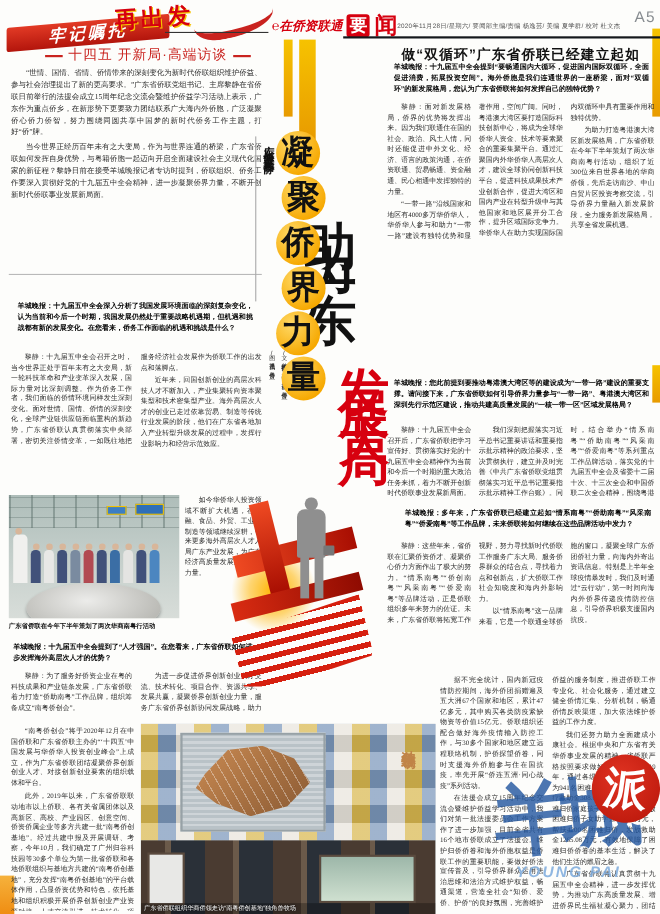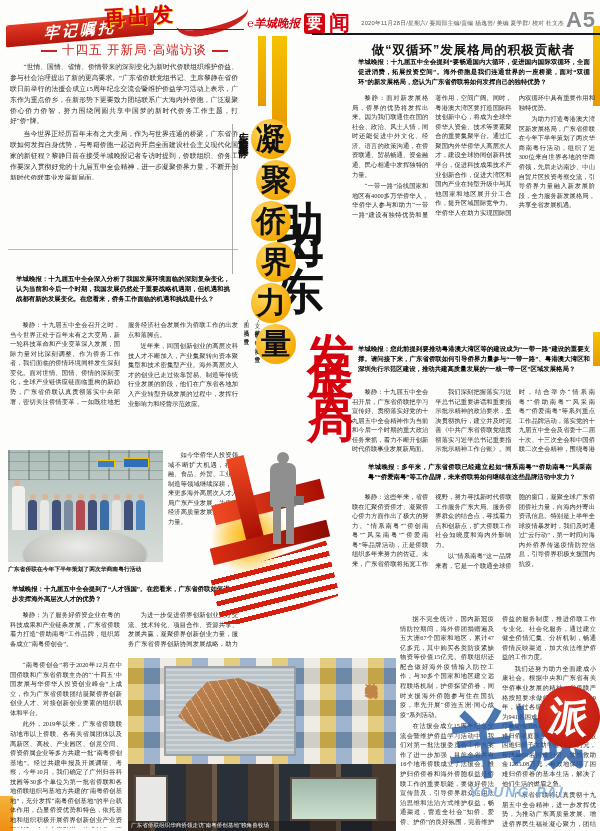--- a/index.html
+++ b/index.html
@@ -27,22 +27,22 @@
     font-family:"Liberation Sans",sans-serif;}
   .yao-box{width:21px;height:21px;background:#d6000f;color:#fff;border-radius:3px;font-size:16px;
     font-weight:900;display:flex;align-items:center;justify-content:center;font-family:"Liberation Sans",sans-serif;}
   .wen-char{font-size:21px;font-weight:900;color:#d6000f;font-family:"Liberation Sans",sans-serif;}
   .gold-bar-1{position:absolute;left:258px;top:36px;width:8px;height:70px;background:linear-gradient(180deg,#f6c200,#e89b00);}
   .gold-bar-2{position:absolute;left:272px;top:36px;width:15px;height:92px;background:linear-gradient(180deg,#f6c200,#e89b00);}
   .hdr-rule{position:absolute;left:312px;right:0;top:33px;height:2px;background:#14181c;}
   .hdr-rule-sm{position:absolute;left:150px;top:29px;width:94px;height:1px;background:#333;}
   .dateline{position:absolute;right:36px;top:19px;font-size:5.8px;color:#555;
     font-family:"Liberation Sans",sans-serif;letter-spacing:.2px;}
-  .pagenum{position:absolute;right:4px;top:7px;font-size:22px;color:#878c90;
-    font-family:"Liberation Sans",sans-serif;letter-spacing:1px;font-weight:bold;}
+  .pagenum{position:absolute;right:4px;top:7px;font-size:14px;color:#878c90;
+    font-family:"Liberation Sans",sans-serif;letter-spacing:1px;}
   
   .edge-top-right{position:absolute;right:0;top:26px;width:7px;height:80px;background:linear-gradient(180deg,#f6c200,#e89b00);}
   .edge-mid-right{position:absolute;right:0;top:332px;width:7px;height:34px;background:linear-gradient(180deg,#f6c200,#e89b00);}
   .corner-orange{position:absolute;left:0;top:796px;width:13px;height:35px;background:linear-gradient(180deg,#f6b23c,#ef8d12);}
   
   .body-txt{font-size:6.3px;line-height:1.52;text-align:justify;color:#2a2a2a;overflow:hidden;}
   .body-txt p{margin:0 0 2px;text-indent:2em;}
   .qa-q{font-weight:bold;font-size:6.4px;line-height:1.55;text-align:justify;color:#000;overflow:hidden;}
   .sec-h{font-size:12.5px;font-weight:900;text-align:center;color:#111;
     font-family:"Liberation Sans",sans-serif;letter-spacing:1px;}
@@ -169,21 +169,21 @@
 
   <div class="banner">
     <div class="ribbon-band">
       <span>牢记嘱托</span>
     </div>
     <div class="zcf">再出发</div>
     <div class="swoosh"></div>
     <div class="series">十四五 开新局·高端访谈</div>
   </div>
   <div class="masthead">
-    <span class="mh-logo">℮羊城晚报</span>
+    <span class="mh-logo">℮在侨资联通</span>
     <span class="yao-box">要</span>
     <span class="wen-char">闻</span>
   </div>
   <div class="gold-bar-1"></div>
   <div class="gold-bar-2"></div>
   <div class="hdr-rule"></div>
   <div class="hdr-rule-sm"></div>
   <div class="dateline">2020年11月28日/星期六/ 要闻部主编/责编 杨逸芸/ 美编 夏学群/ 校对 杜文杰</div>
   <div class="pagenum">A5</div>
 
@@ -269,21 +269,21 @@
     <div class="bp-mesh">
       <div class="bp-copper"></div>
     </div>
     <div class="bp-sign">独角兽牧场</div>
     <div class="bp-low"></div>
     <div class="bp-door"></div>
     <div class="bp-glass"></div>
     <div class="bp-cap">广东省侨联组织华商侨领走访“南粤侨创基地”独角兽牧场</div>
   </div>
 
-  <div class="rth sec-h">做“双循环”发展格局的积极贡献者</div>
+  <div class="rth sec-h">做“双循环”广东省侨联已经建立起如</div>
   <div class="rtq qa-q">羊城晚报：十九届五中全会提到“要畅通国内大循环，促进国内国际双循环，全面促进消费，拓展投资空间”。海外侨胞是我们连通世界的一座桥梁，面对“双循环”的新发展格局，您认为广东省侨联将如何发挥自己的独特优势？</div>
   <div class="rta body-txt cols3">
     <p>黎静：面对新发展格局，侨界的优势将发挥出来。因为我们联通住在国的社会、政治、风土人情，同时还能促进中外文化、经济、语言的政策沟通，在侨资联通、贸易畅通、资金融通、民心相通中发挥独特的力量。</p>
     <p>“一带一路”沿线国家和地区有4000多万华侨华人，华侨华人参与和助力“一带一路”建设有独特优势和显著作用，空间广阔。同时，粤港澳大湾区要打造国际科技创新中心，将成为全球华侨华人资金、技术等要素聚合的重要集聚平台。通过汇聚国内外华侨华人高层次人才，建设全球协同创新科技平台，促进科技成果技术产业创新合作，促进大湾区和国内产业在转型升级中与其他国家和地区展开分工合作，提升区域国际竞争力。华侨华人在助力实现国际国内双循环中具有重要作用和独特优势。</p>
     <p>为助力打造粤港澳大湾区新发展格局，广东省侨联在今年下半年策划了两次华商南粤行活动，组织了近300位来自世界各地的华商侨领，先后走访南沙、中山自贸片区投资考察交流，引导侨界力量融入新发展阶段，全力服务新发展格局，共享全省发展机遇。</p>
   </div>
 
   <div class="rmq qa-q">羊城晚报：您此前提到要推动粤港澳大湾区等的建设成为“一带一路”建设的重要支撑。请问接下来，广东省侨联如何引导侨界力量参与“一带一路”、粤港澳大湾区和深圳先行示范区建设，推动共建高质量发展的“一核一带一区”区域发展格局？</div>
   <div class="rma body-txt cols3">
     <p>黎静：十九届五中全会召开后，广东省侨联把学习宣传好、贯彻落实好党的十九届五中全会精神作为当前和今后一个时期的重大政治任务来抓，着力不断开创新时代侨联事业发展新局面。</p>

